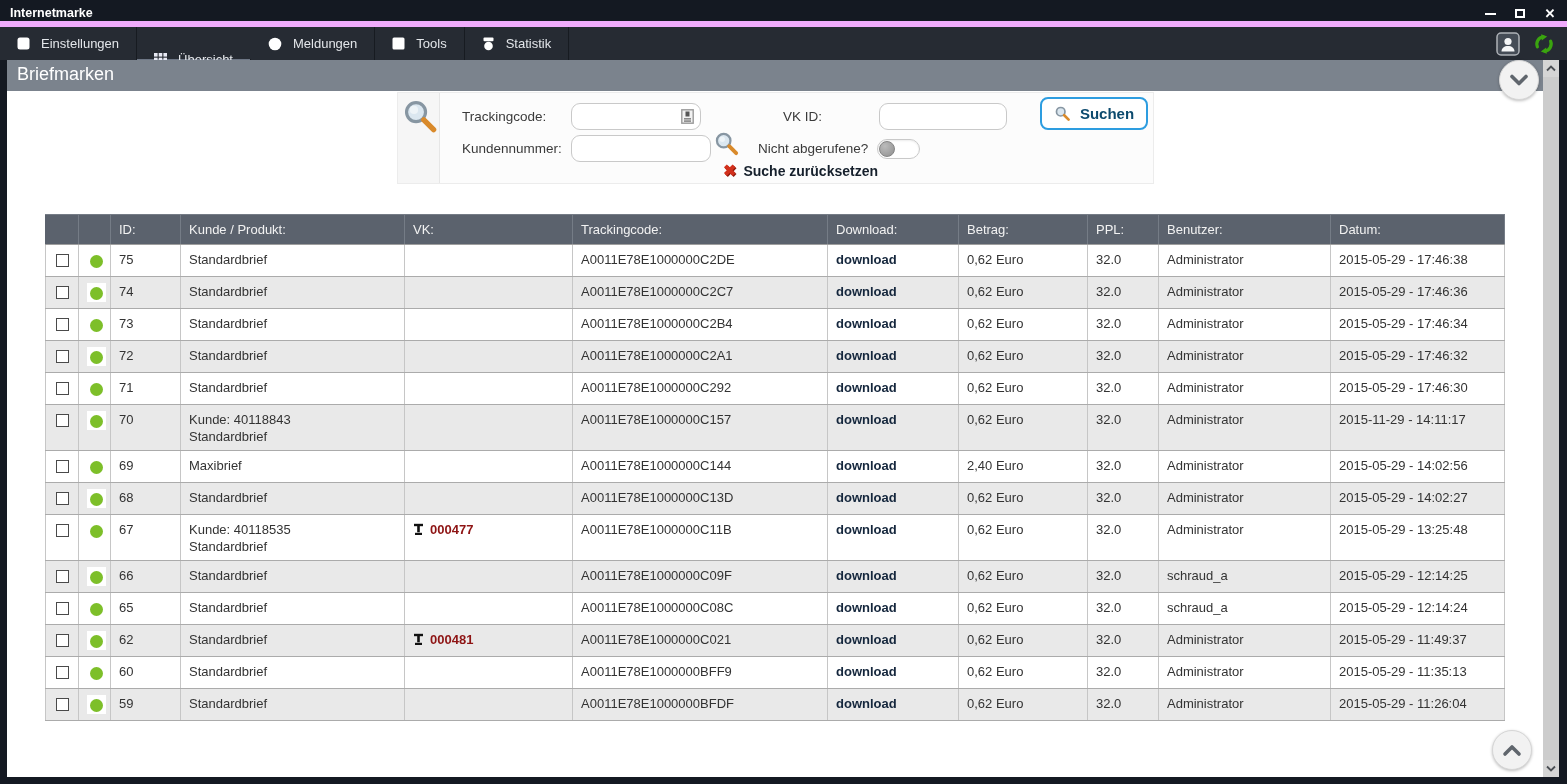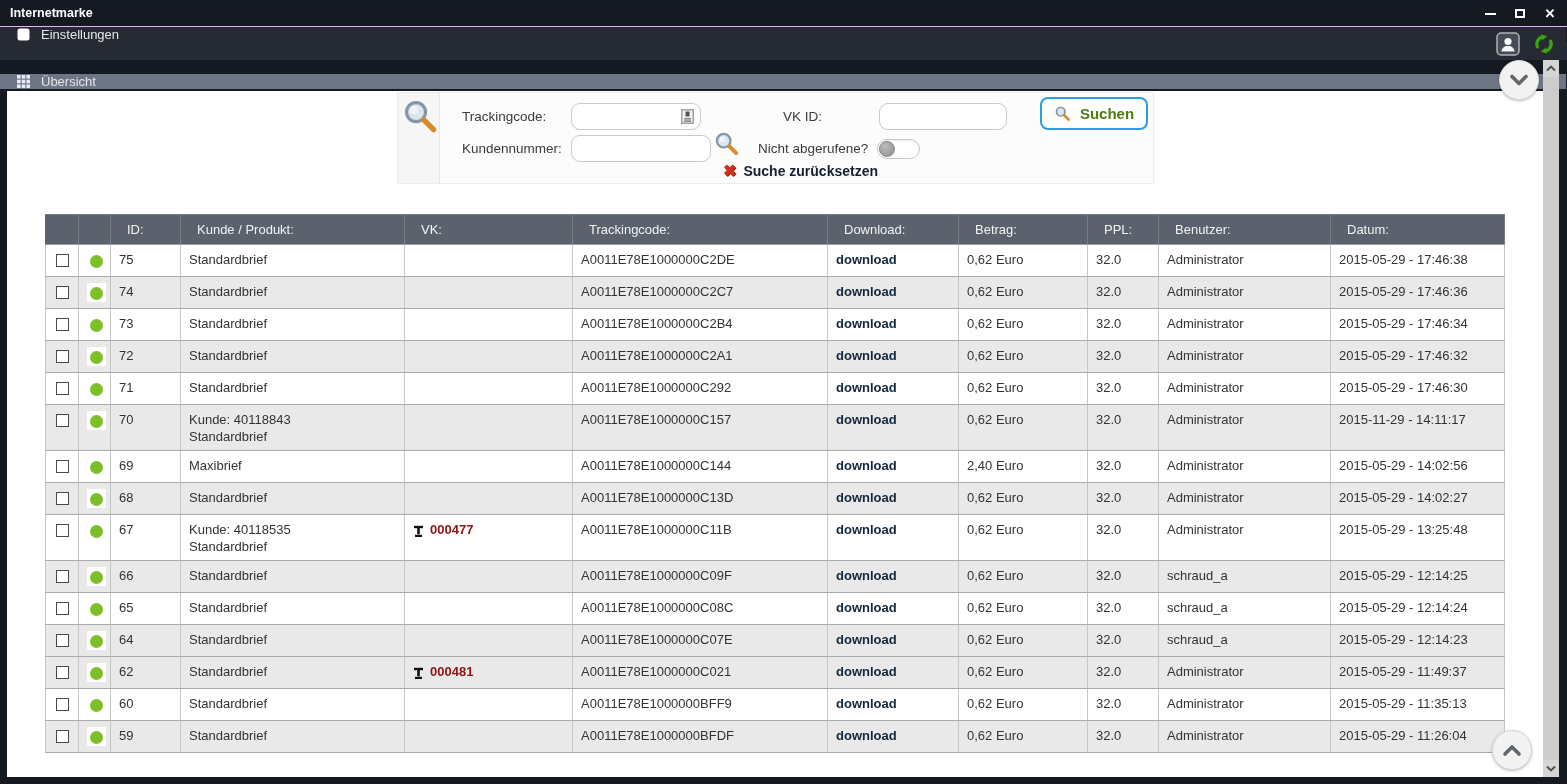--- a/index.html
+++ b/index.html
@@ -1,30 +1,30 @@
 <!DOCTYPE html>
 <html><head>
 <meta charset="utf-8">
 <style>
   * { margin:0; padding:0; box-sizing:border-box; }
   html,body { width:1567px; height:784px; overflow:hidden; background:#141922;
               font-family:"Liberation Sans", sans-serif; }
   .window { position:relative; width:1567px; height:784px; background:#141922; overflow:hidden; }
 
   
-  .titlebar { position:absolute; top:0; left:0; right:0; height:27px; background:#141922; border-bottom:1px solid #f0abfc; }
+  .titlebar { position:absolute; top:0; left:0; right:0; height:27px; background:#141922; border-bottom:6px solid #f0abfc; }
   .title { position:absolute; left:10px; top:6px; color:#ffffff; font-weight:bold; font-size:12.5px; }
   .win-controls { position:absolute; right:10px; top:0; height:27px; display:flex; align-items:center; gap:16px; }
   .ctl { width:14px; height:14px; display:flex; align-items:center; justify-content:center; cursor:pointer; }
   .ctl-min i { display:block; width:11px; height:2px; background:#fff; }
   .ctl-max i { display:block; width:10px; height:9px; border:2px solid #fff; }
   .ctl-close { color:#fff; font-size:13px; font-weight:bold; line-height:1; }
 
   
-  .tabbar { position:absolute; top:27px; left:0; right:0; height:33px; background:#262b33; display:flex;flex-direction:column; }
+  .tabbar { position:absolute; top:27px; left:0; right:0; height:33px; background:#262b33; display:flex; }
   .tab { display:flex; align-items:center; gap:11px; padding:0 17px; font-size:13px; color:#e3e6ea;
          border-right:1px solid #171b21; cursor:pointer; white-space:nowrap; }
   .tab.active { background:#6d7685;margin-top:32px; }
   .tab .icon { display:flex; align-items:center; }
   .tabbar-right { position:absolute; right:12px; top:27px; height:33px; display:flex; align-items:center; gap:13px; }
   .tabbar-right .tbtn { cursor:pointer; display:flex; align-items:center; }
 
   
   .section-bar { position:absolute; top:60px; left:7px; width:1536px; height:31px; background:#7b838d; }
   .section-title { padding:4px 0 0 10px; color:#ffffff; font-size:18px; }
@@ -44,49 +44,49 @@
   .big-mag { position:absolute; left:3px; top:4px; }
   .s-label { position:absolute; font-size:13.5px; color:#3a3a3a; }
   .s-input { position:absolute; height:27px; border:1px solid #c9c9c9; border-radius:9px; background:#fff;
              padding:0 8px; font-size:13px; color:#222; outline:none; font-family:"Liberation Sans",sans-serif; }
   .input-wrap { position:absolute; }
   .input-wrap .s-input { position:static; display:block; width:100%; height:27px; }
   .inner-icon { position:absolute; right:7px; top:6px; }
   .suchen-btn { position:absolute; left:642px; top:4px; width:108px; height:33px; background:#ffffff;
                 border:2px solid #2d9de0; border-radius:8px; display:flex; align-items:center; justify-content:center;
                 gap:9px; cursor:pointer; }
-  .suchen-btn span { font-size:15px; font-weight:bold; color:#4d7c0f; }
+  .suchen-btn span { font-size:15px; font-weight:bold; color:#0c4a6e; }
   .small-mag { position:absolute; left:315px; top:37px; cursor:pointer; }
   .toggle { position:absolute; left:479px; top:46px; width:43px; height:20px; border:1px solid #c9c9c9;
             border-radius:10px; background:#fff; box-shadow:inset 0 1px 2px rgba(0,0,0,.08); cursor:pointer; }
   .toggle .knob { position:absolute; left:1px; top:1px; width:16px; height:16px; border-radius:50%;
                   background:radial-gradient(circle at 35% 30%, #bcbcbc, #8f8f8f); border:1px solid #848484; }
   .reset-link { position:absolute; left:325px; top:70px; display:flex; align-items:center; gap:7px; cursor:pointer; }
   .reset-x { color:#d2301c; font-size:16px; font-weight:bold; text-shadow:1px 1px 0 #8c1a0c; line-height:1; }
   .reset-text { font-size:14px; font-weight:bold; color:#16202c; }
 
   
   .grid-wrap { position:absolute; left:38px; top:123px; width:1459px; }
   table.grid { border-collapse:collapse; width:1459px; table-layout:fixed; }
   table.grid th { background:#5b626d; color:#f2f2f2; font-weight:normal; font-size:13px; text-align:left;
-                  padding:6px 16px; height:30px; border:1px solid #757c86; border-bottom:1px solid #9e9e9e; }
+                  padding:6px 8px; height:30px; border:1px solid #757c86; border-bottom:1px solid #9e9e9e; }
   table.grid th:first-child { border-left:1px solid #5b626d; }
   table.grid td { font-size:13px; color:#333; padding:6px 8px 5px 8px; vertical-align:top; line-height:17px;
                   border-right:1px solid #c6c6c6; border-bottom:1px solid #ababab; border-left:1px solid #c6c6c6;
                   background:#fff; height:29px; }
   table.grid { border:1px solid #9e9e9e; }
   tr.alt td { background:#e9e9e9; }
   td.c-check, td.c-dot { padding:5px 0 0 0; text-align:center; }
   .cb { display:inline-block; width:13px; height:13px; border:1px solid #4a4a4a; background:#fff; margin-top:3px; cursor:pointer; }
   .dot-wrap { display:inline-block; width:19px; height:19px; background:#fff; text-align:center; line-height:19px; }
   .dot { display:inline-block; width:13px; height:13px; border-radius:50%; background:#7dbf29; vertical-align:middle; }
   .kunde-cell { white-space:pre-line; }
   .dl { font-weight:bold; color:#14263c; cursor:pointer; }
   .vk-val { font-weight:bold; color:#8e1414; }
-  .vk-flex { display:flex; align-items:flex-end; gap:6px; }
+  .vk-flex { display:flex; align-items:center; gap:6px; }
 
   
   .vscroll { position:absolute; right:8px; top:60px; width:16px; height:717px; background:#d5d5d5; }
   .vthumb { position:absolute; left:0; width:16px; top:17px; bottom:17px; background:#cccccc; }
   .varrow { position:absolute; left:0; width:16px; height:17px; display:flex; align-items:center; justify-content:center; cursor:pointer; }
   .varrow.up { top:0; } .varrow.down { bottom:0; }
 </style>
 </head>
 <body>
 
@@ -169,20 +169,23 @@
     <span class="tbtn">
       <svg width="22" height="22" viewBox="0 0 22 22">
         <path d="M4.4 13.8 A7.2 7.2 0 0 1 10.2 3.9" fill="none" stroke="#3aa40f" stroke-width="3.2" stroke-linecap="round"></path>
         <path d="M17.6 8.2 A7.2 7.2 0 0 1 11.8 18.1" fill="none" stroke="#3aa40f" stroke-width="3.2" stroke-linecap="round"></path>
         <path d="M8.2 1.2 L14.2 3.6 L8.8 7.6 Z" fill="#3aa40f"></path>
         <path d="M13.8 20.8 L7.8 18.4 L13.2 14.4 Z" fill="#3aa40f"></path>
       </svg>
     </span>
   </div>
 
+  <div class="section-bar">
+    <div class="section-title">Briefmarken</div>
+  </div>
   <div class="round-btn collapse-btn">
     <svg width="22" height="15">
         <polyline points="4,3.5 11,10.5 18,3.5" fill="none" stroke="#60666d" stroke-width="3.6" stroke-linecap="round" stroke-linejoin="round"></polyline>
       </svg>
   </div>
 
   <div class="content">
 
     <div class="search-panel">
       <div class="search-icon-col">
@@ -427,33 +430,20 @@
               <td>A0011E78E1000000C08C</td>
               <td><span class="dl">download</span></td>
               <td>0,62 Euro</td>
               <td>32.0</td>
               <td>schraud_a</td>
               <td>2015-05-29 - 12:14:24</td>
             </tr>
             <tr class="alt">
               <td class="c-check"><span class="cb"></span></td>
               <td class="c-dot"><span class="dot-wrap"><span class="dot"></span></span></td>
-              <td>64</td>
-              <td class="kunde-cell">Standardbrief</td>
-              <td></td>
-              <td>A0011E78E1000000C07E</td>
-              <td><span class="dl">download</span></td>
-              <td>0,62 Euro</td>
-              <td>32.0</td>
-              <td>schraud_a</td>
-              <td>2015-05-29 - 12:14:23</td>
-            </tr>
-            <tr class="alt">
-              <td class="c-check"><span class="cb"></span></td>
-              <td class="c-dot"><span class="dot-wrap"><span class="dot"></span></span></td>
               <td>62</td>
               <td class="kunde-cell">Standardbrief</td>
               <td>
                 <span class="vk-flex">
                   <svg width="11" height="13" viewBox="0 0 11 13">
                     <rect x="1" y="0.8" width="9" height="2.4" fill="#111"></rect>
                     <rect x="4.2" y="3" width="2.6" height="6.3" fill="#111"></rect>
                     <rect x="2" y="9.8" width="7" height="2.2" fill="#111"></rect>
                   </svg>
                   <span class="vk-val">000481</span>

